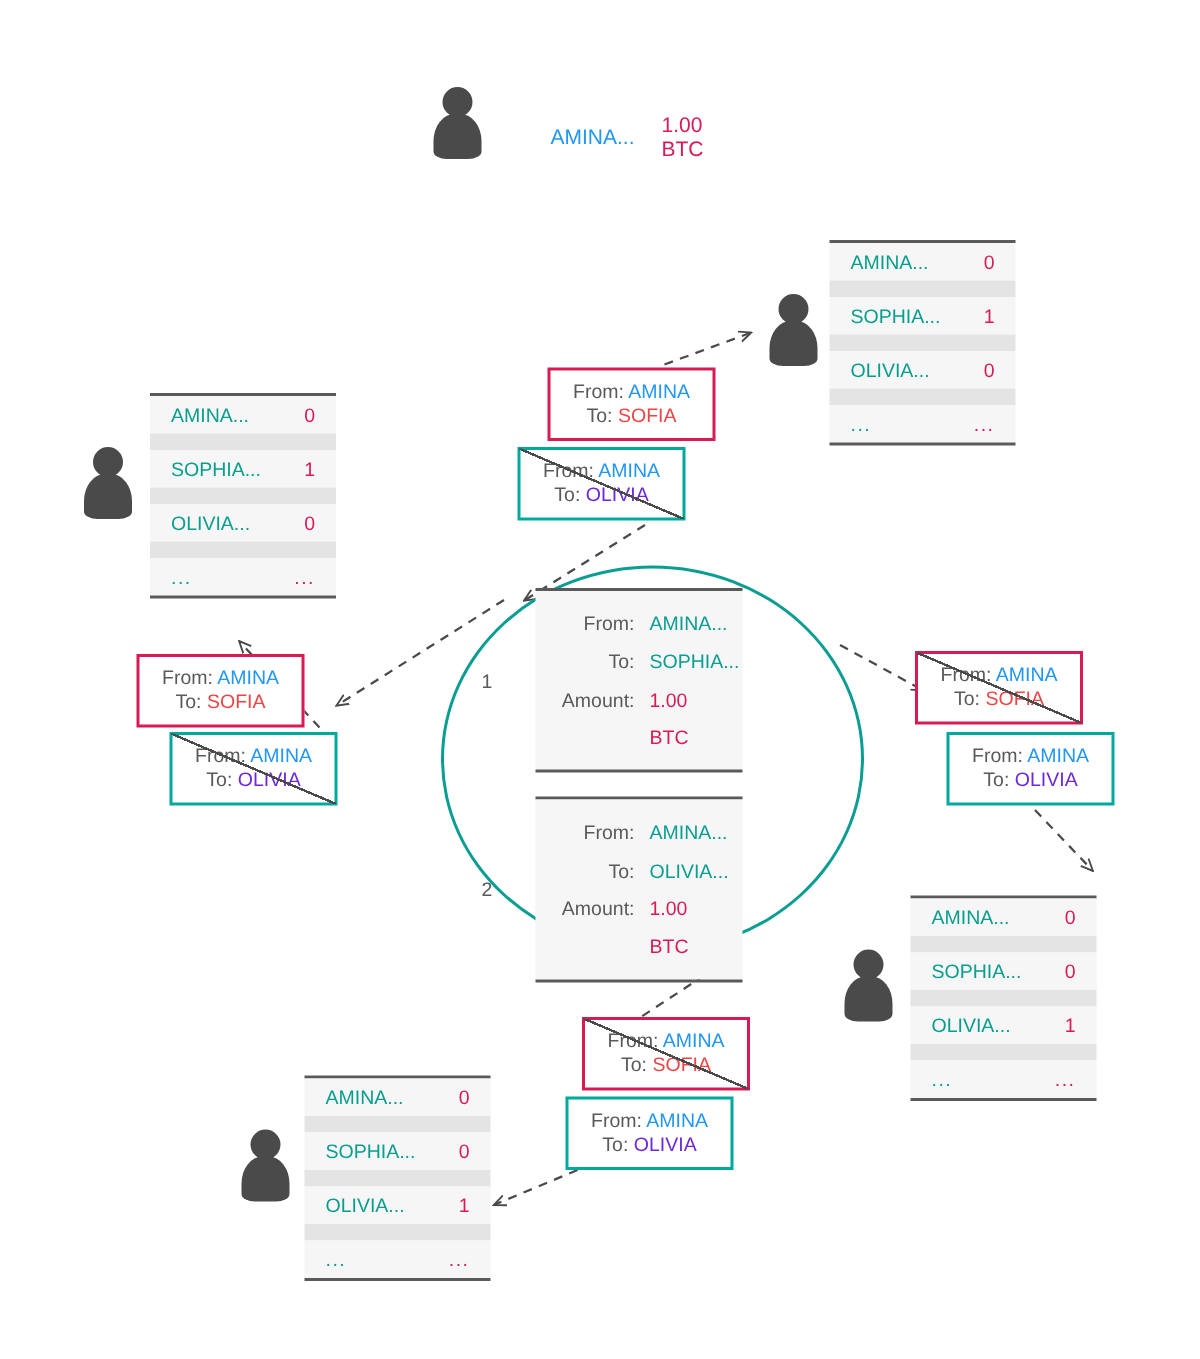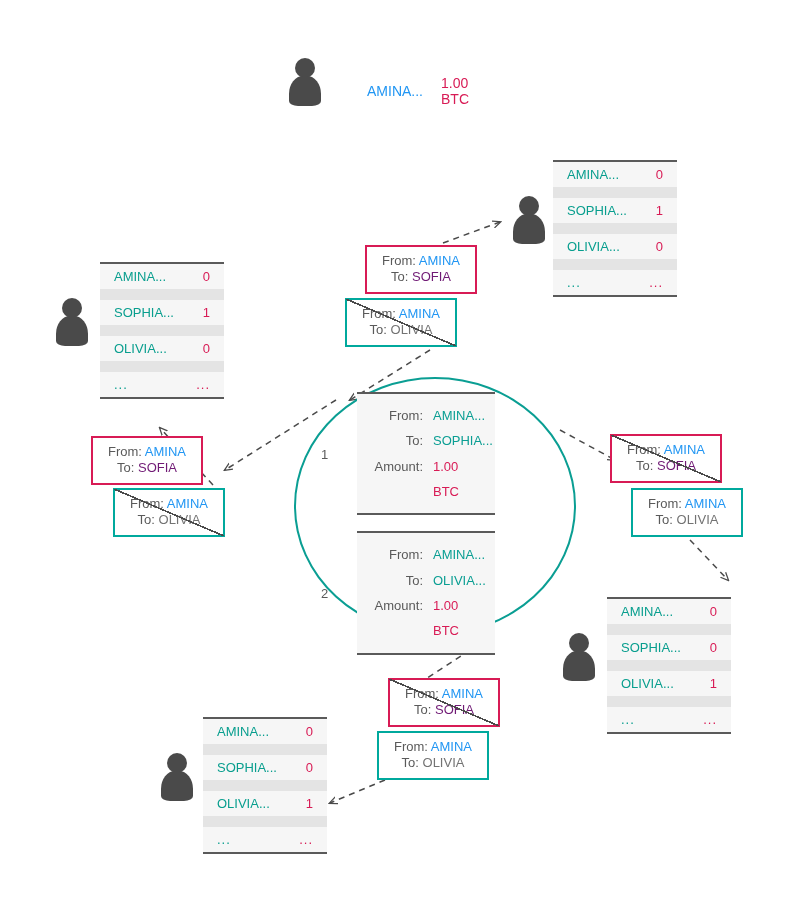--- a/index.html
+++ b/index.html
@@ -65,22 +65,22 @@
     border: 2px solid #d81b55;
     padding: 6px 10px;
     font-size: 13px;
     line-height: 1.25;
     color: #5a5a5a;
     text-align: center;
     white-space: nowrap;
   }
   .txcard.teal { border-color: #00a99d; }
   .txcard .n-amina { color: #2196f3; }
-  .txcard .n-sofia { color: #701a75; }
-  .txcard .n-olivia { color: #737373; }
+  .txcard .n-sofia { color: #ef4444; }
+  .txcard .n-olivia { color: #6d28d9; }
   .txcard.struck::after {
     content: "";
     position: absolute;
     left: -1px; top: -1px; right: -1px; bottom: -1px;
     background:
       linear-gradient(to top right,
         transparent calc(50% - 0.8px),
         #4a4a4a calc(50% - 0.8px),
         #4a4a4a calc(50% + 0.8px),
         transparent calc(50% + 0.8px));

